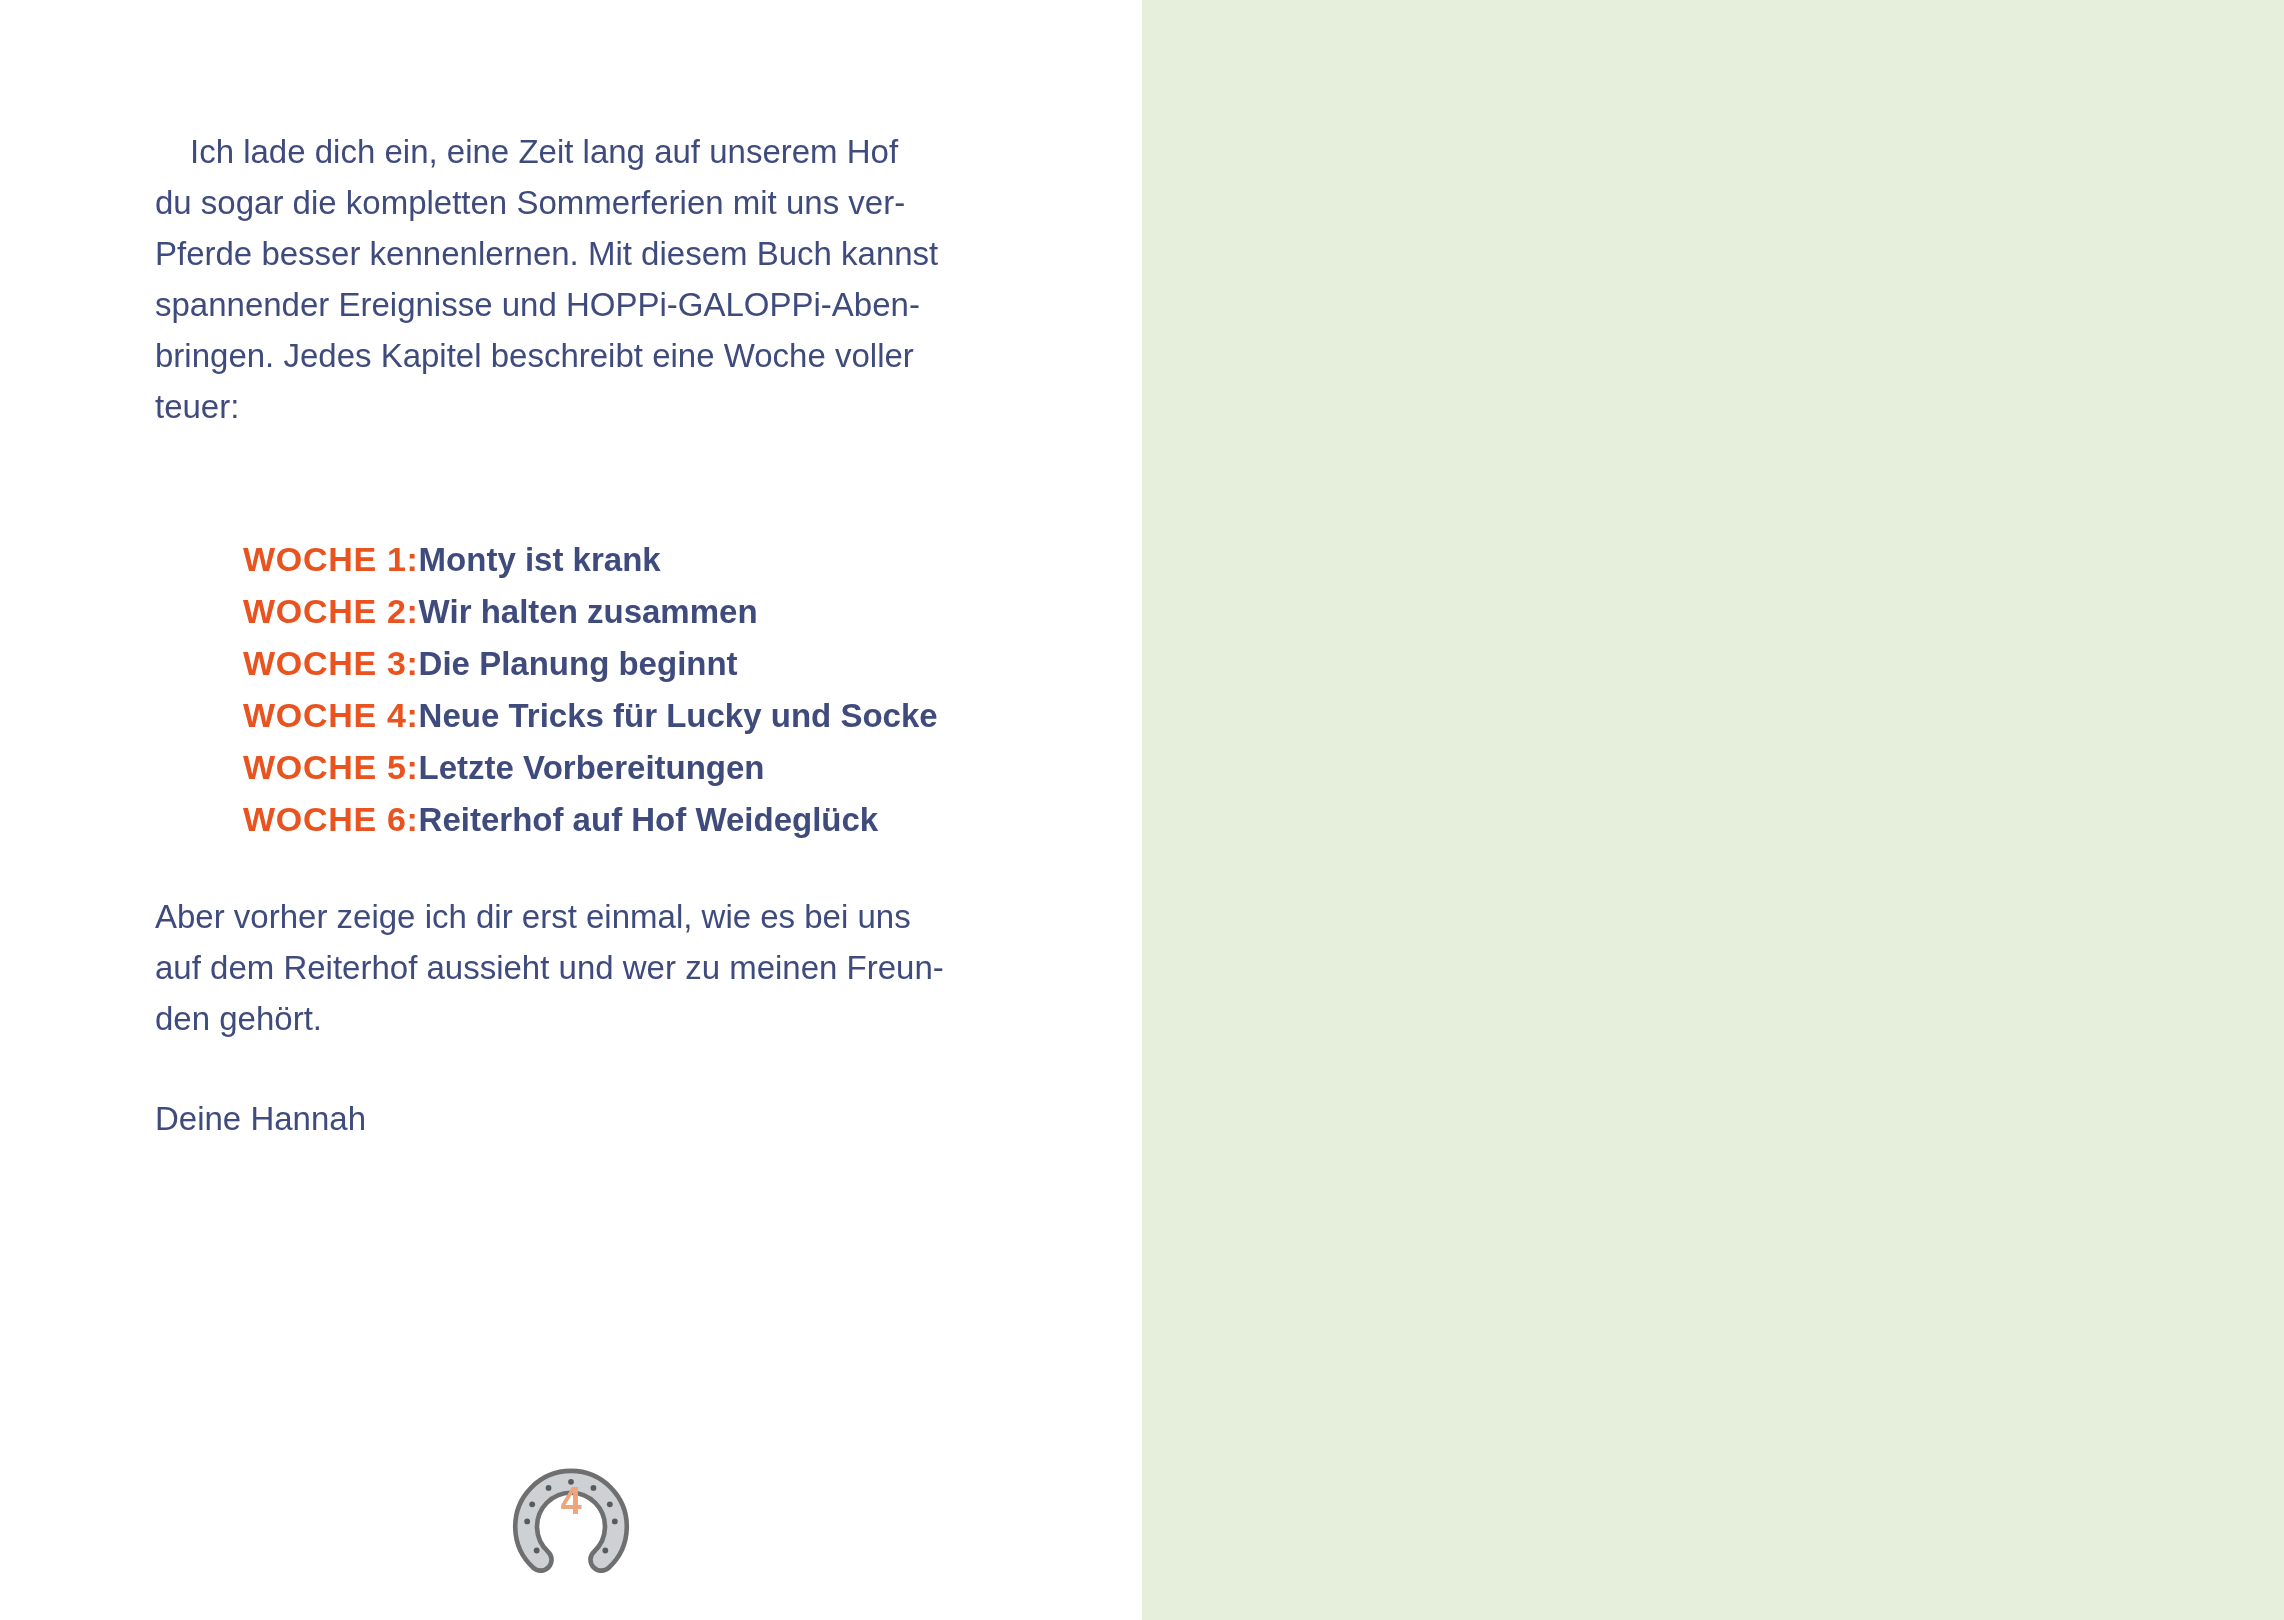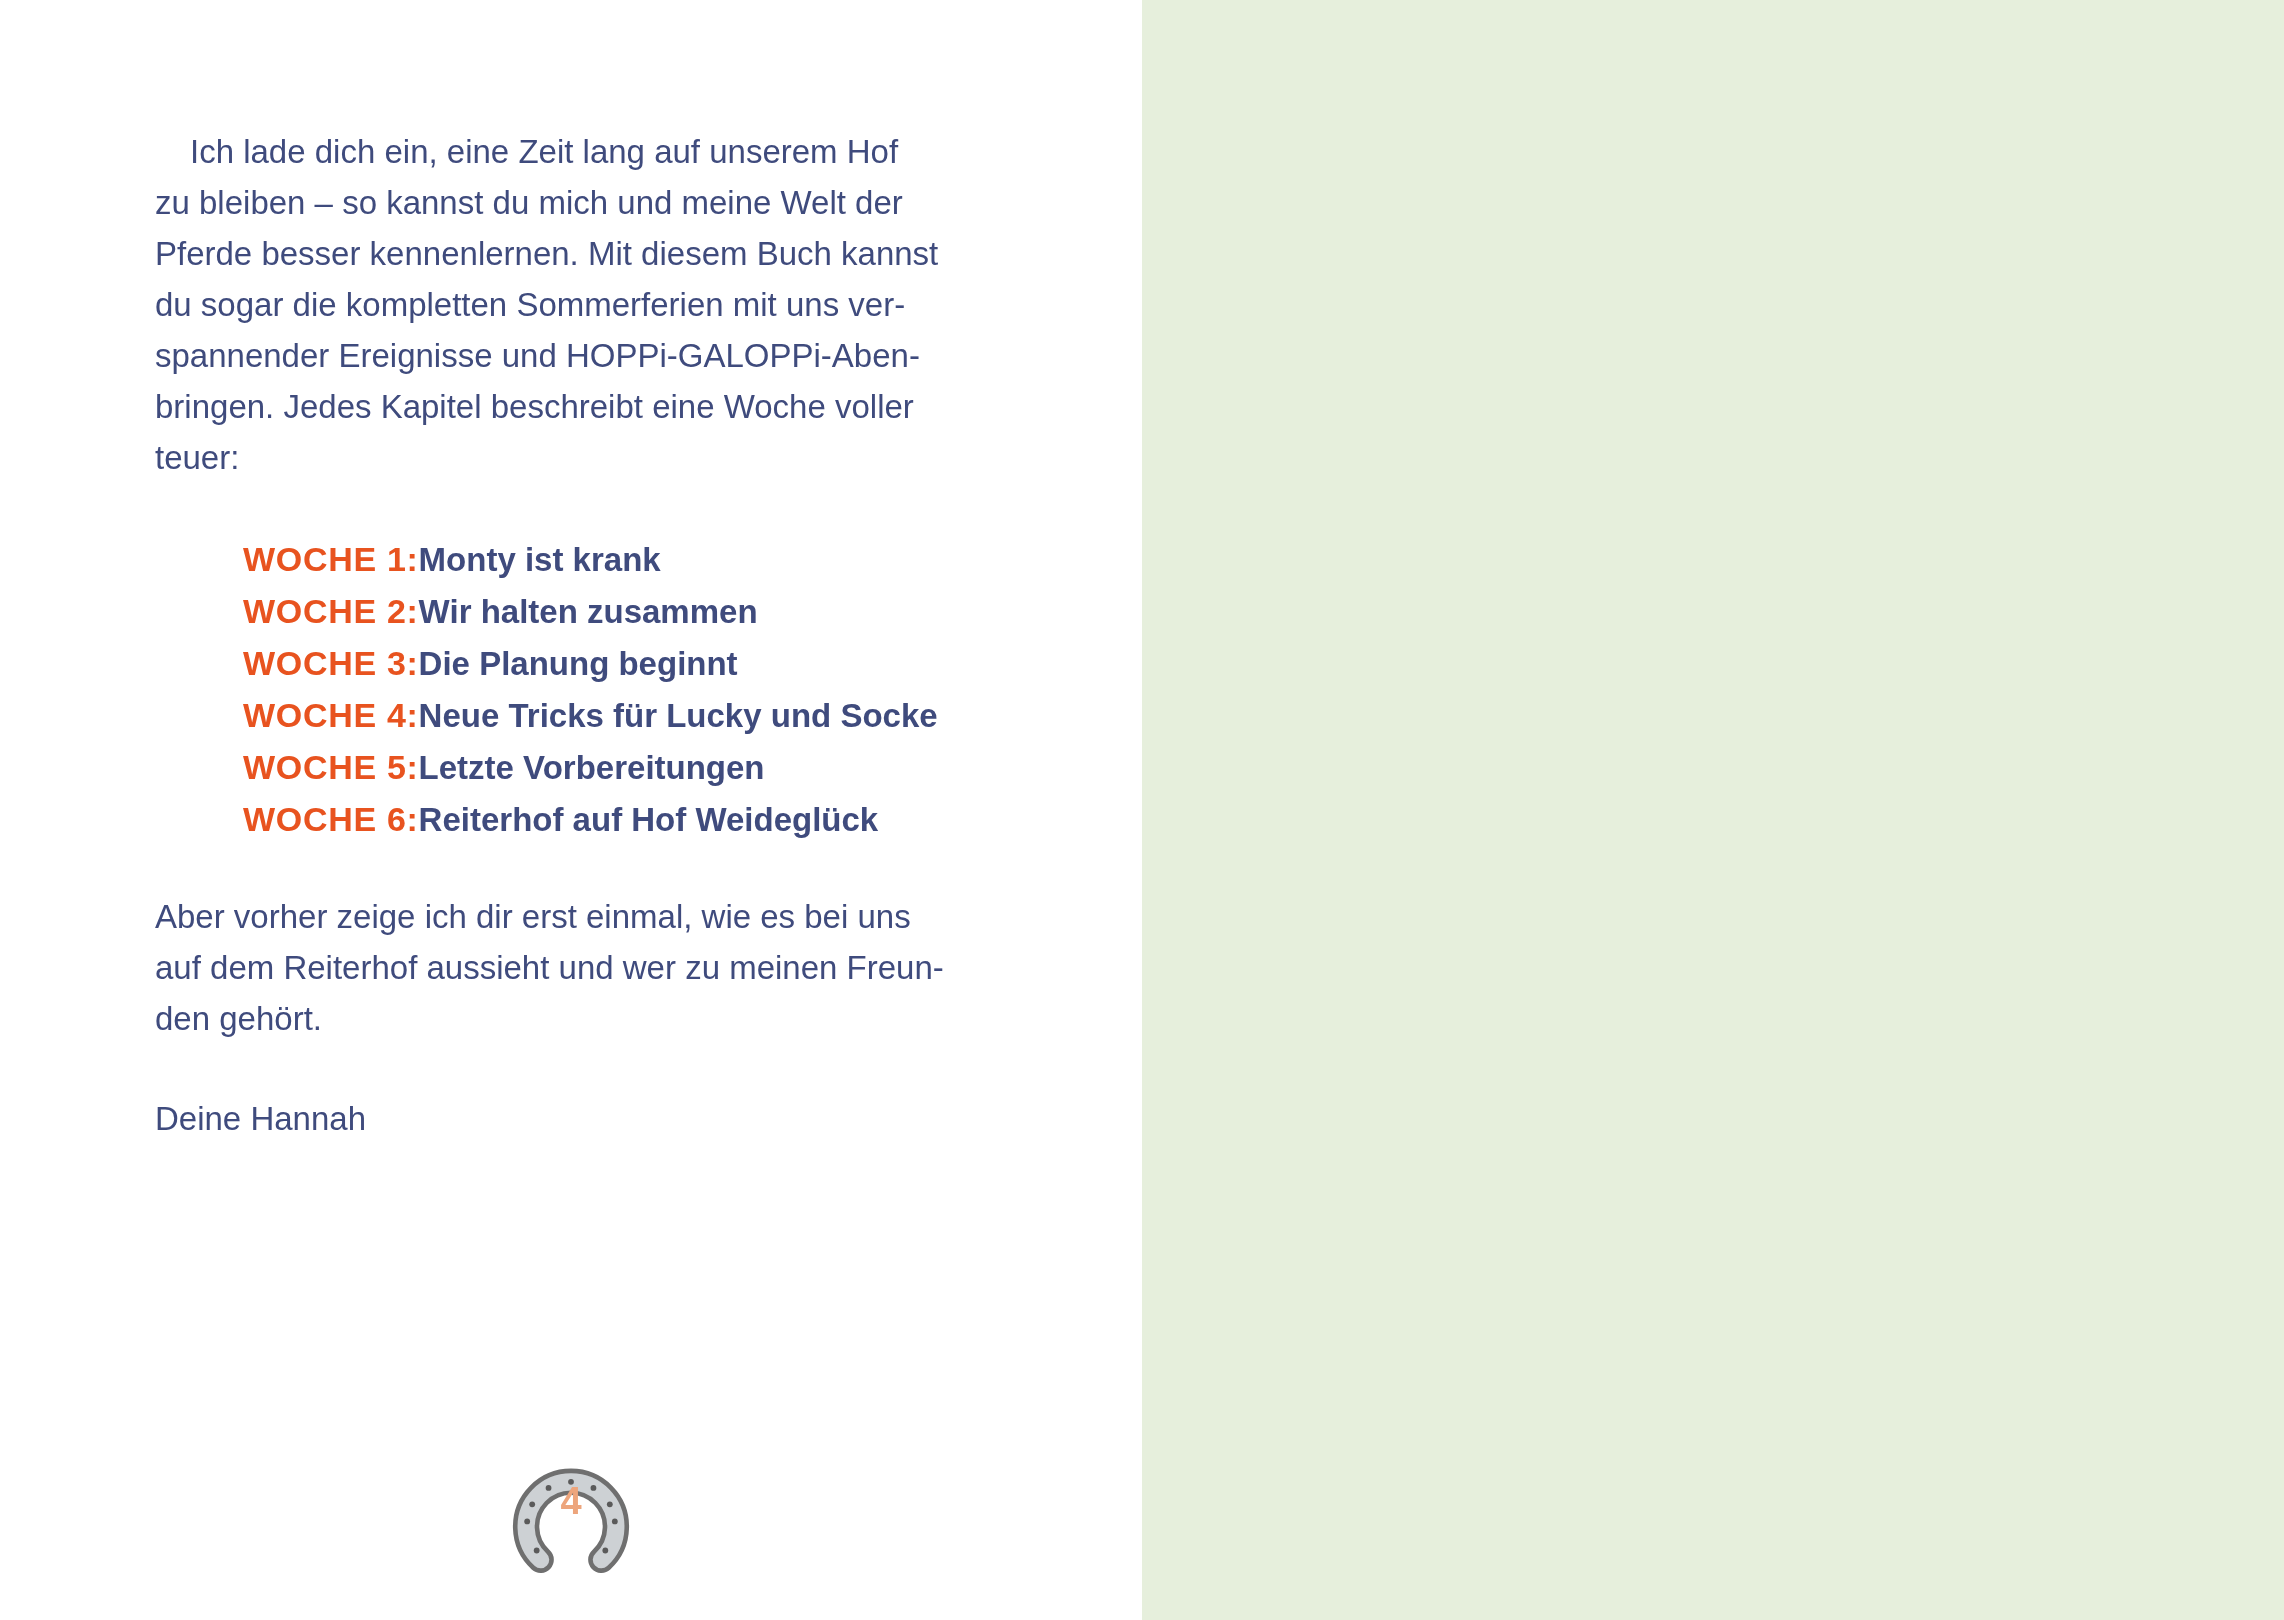--- a/index.html
+++ b/index.html
@@ -37,23 +37,22 @@
 </style>
 </head>
 <body>
 
 <div class="spread">
 
   <div class="page-left">
 
     <div class="para para1">
       <div class="ln">Ich lade dich ein, eine Zeit lang auf unserem Hof</div>
-      <div class="ln">zu bleiben – so kannst du mich und meine Welt der</div>
+      <div class="ln">du sogar die kompletten Sommerferien mit uns ver-</div>
       <div class="ln">Pferde besser kennenlernen. Mit diesem Buch kannst</div>
-      <div class="ln">du sogar die kompletten Sommerferien mit uns ver-</div>
       <div class="ln">spannender Ereignisse und HOPPi-GALOPPi-Aben-</div>
       <div class="ln">bringen. Jedes Kapitel beschreibt eine Woche voller</div>
       <div class="ln">teuer:</div>
     </div>
 
     <div class="weeks">
       <div class="week-row">
         <span class="week-label">WOCHE 1:</span><span class="week-title">Monty ist krank</span>
       </div>
       <div class="week-row">

